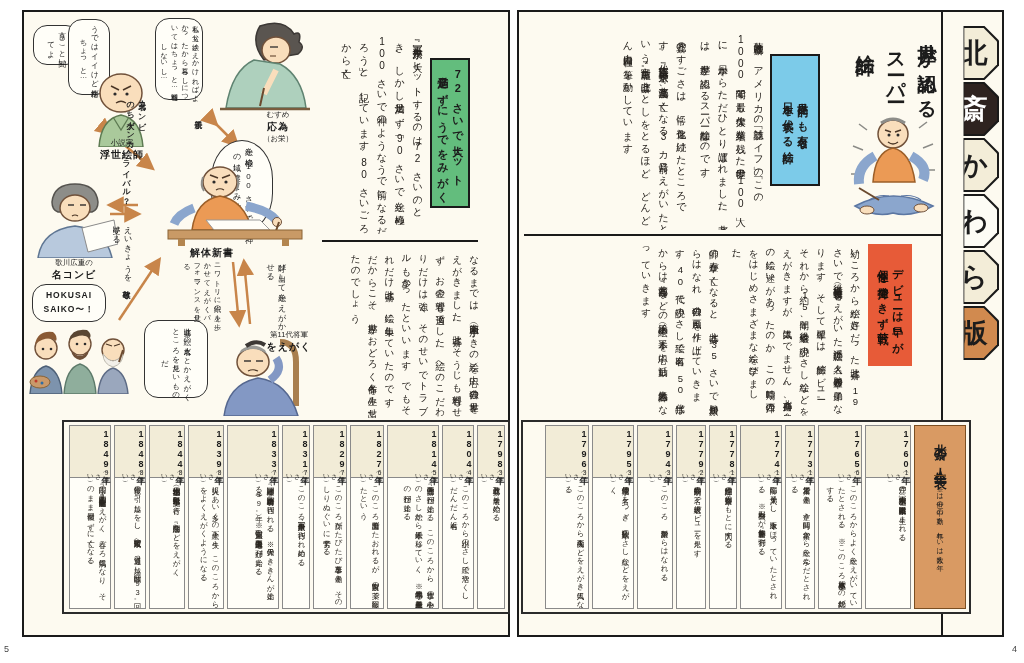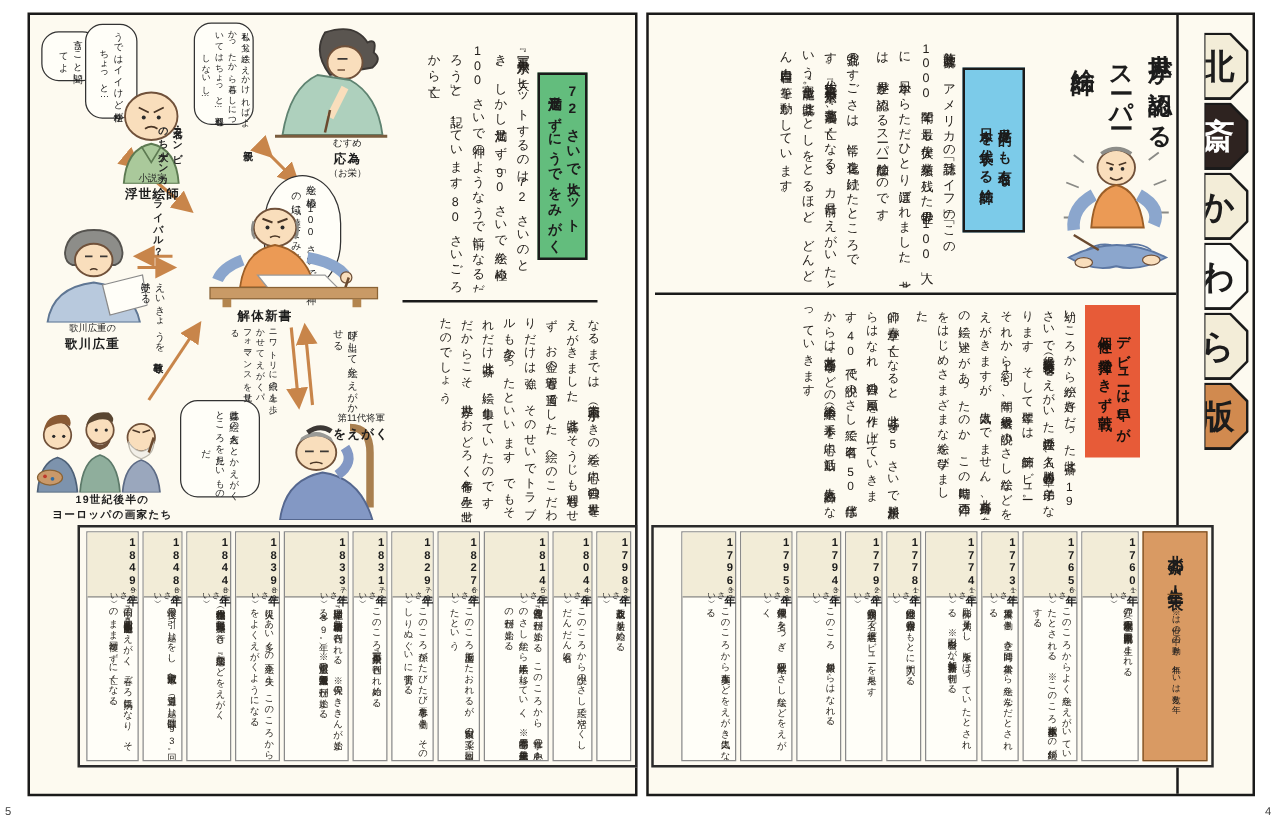--- a/index.html
+++ b/index.html
@@ -157,25 +157,31 @@
         <path d="M22 22 Q24 4 45 4 Q66 4 68 22 Q68 30 62 32 L28 32 Q22 30 22 22 Z" fill="#8d8d89" stroke="#55534f" stroke-width="1.5"></path>
         <ellipse cx="45" cy="28" rx="15" ry="13" fill="#f9debc" stroke="#70513a" stroke-width="1.5"></ellipse>
         <path d="M38 25 L44 25 M50 25 L56 25" stroke="#3c3835" stroke-width="1.4"></path>
         <path d="M42 36 Q45 34 48 36" stroke="#4a3626" stroke-width="1.2" fill="none"></path>
         <path d="M8 78 Q12 50 45 46 Q76 50 82 78 Z" fill="#b8c9dd" stroke="#5f7693" stroke-width="1.5"></path>
         <polygon points="52,48 84,40 88,64 58,72" fill="#fffef8" stroke="#8a8a8a"></polygon>
       </svg>
     </div>
     <div class="namecard" style="left:10px;top:246px;width:80px">
       <span class="role">歌川広重の</span>
-      <span class="nm">歌川広重</span>
+      <span class="nm">名コンビ</span>
     </div>
     <div class="vlabel" style="left:86px;top:208px;height:58px;font-weight:normal">えいきょうを受ける</div>
     <div class="vlabel" style="left:96px;top:272px;height:22px">尊敬</div>
 
+    <div class="bubble" style="left:8px;top:272px;width:74px;height:38px">
+      <div class="htxt">
+        <span style="display:block">HOKUSAI</span>
+        <span style="display:block">SAIKO〜！</span>
+      </div>
+    </div>
     <div class="charbox" style="left:2px;top:310px;width:104px;height:72px">
       <svg width="104" height="72" viewBox="0 0 104 72">
         <path d="M4 72 Q6 48 20 44 Q34 48 36 72 Z" fill="#7d93ad" stroke="#4d6077" stroke-width="1.4"></path>
         <ellipse cx="20" cy="26" rx="11" ry="11" fill="#f9debc" stroke="#70513a" stroke-width="1.4"></ellipse>
         <path d="M9 22 Q12 8 27 10 Q32 14 30 19 Q22 13 9 22 Z" fill="#8a5a34"></path>
         <circle cx="17" cy="27" r="1.3" fill="#2b2b2b"></circle>
           <circle cx="25" cy="27" r="1.3" fill="#2b2b2b"></circle>
         <ellipse cx="14" cy="60" rx="10" ry="6" fill="#c9996a" stroke="#8a6335"></ellipse>
         <circle cx="10" cy="59" r="1.5" fill="#c0392b"></circle>
           <circle cx="16" cy="61" r="1.5" fill="#2e6da4"></circle>
@@ -184,24 +190,20 @@
         <path d="M43 18 Q46 6 61 8 Q66 12 64 16 Q56 10 43 18 Z" fill="#5a4632"></path>
         <path d="M45 28 Q54 40 63 28 Q62 36 54 38 Q46 36 45 28 Z" fill="#6e4f38"></path>
         <circle cx="51" cy="22" r="1.3" fill="#2b2b2b"></circle>
           <circle cx="59" cy="22" r="1.3" fill="#2b2b2b"></circle>
         <path d="M72 72 Q74 50 87 46 Q100 50 102 72 Z" fill="#9aa7bd" stroke="#5d6b85" stroke-width="1.4"></path>
         <ellipse cx="87" cy="28" rx="11" ry="11" fill="#f9debc" stroke="#70513a" stroke-width="1.4"></ellipse>
         <path d="M77 32 Q87 46 97 32 Q97 42 87 45 Q77 42 77 32 Z" fill="#f2efe8" stroke="#bdb9ae"></path>
         <path d="M80 22 L86 24 M94 22 L88 24" stroke="#4a3626" stroke-width="1.3"></path>
         <line x1="93" y1="40" x2="97" y2="28" stroke="#6b4a2f" stroke-width="2"></line>
       </svg>
-    </div>
-    <div class="namecard" style="left:0px;top:382px;width:132px">
-      <span class="nm" style="font-size:8.5px">19世紀後半の</span>
-      <span class="nm" style="font-size:8.5px">ヨーロッパの画家たち</span>
     </div>
 
     <div class="bubble" style="left:120px;top:308px;width:64px;height:78px">
       <div class="btxt">北斎は絵の名人だとかえがくところを見たいものだ</div>
     </div>
     <div class="charbox" style="left:184px;top:322px;width:102px;height:82px">
       <svg width="102" height="82" viewBox="0 0 102 82">
         <path d="M72 8 Q88 8 88 28 L88 72" fill="none" stroke="#a97f4f" stroke-width="6"></path>
         <path d="M16 82 Q20 50 50 44 Q80 48 90 82 Z" fill="#8398c4" stroke="#55678f" stroke-width="1.5"></path>
         <path d="M62 46 Q76 36 68 24" stroke="#8398c4" stroke-width="8" fill="none"></path>

